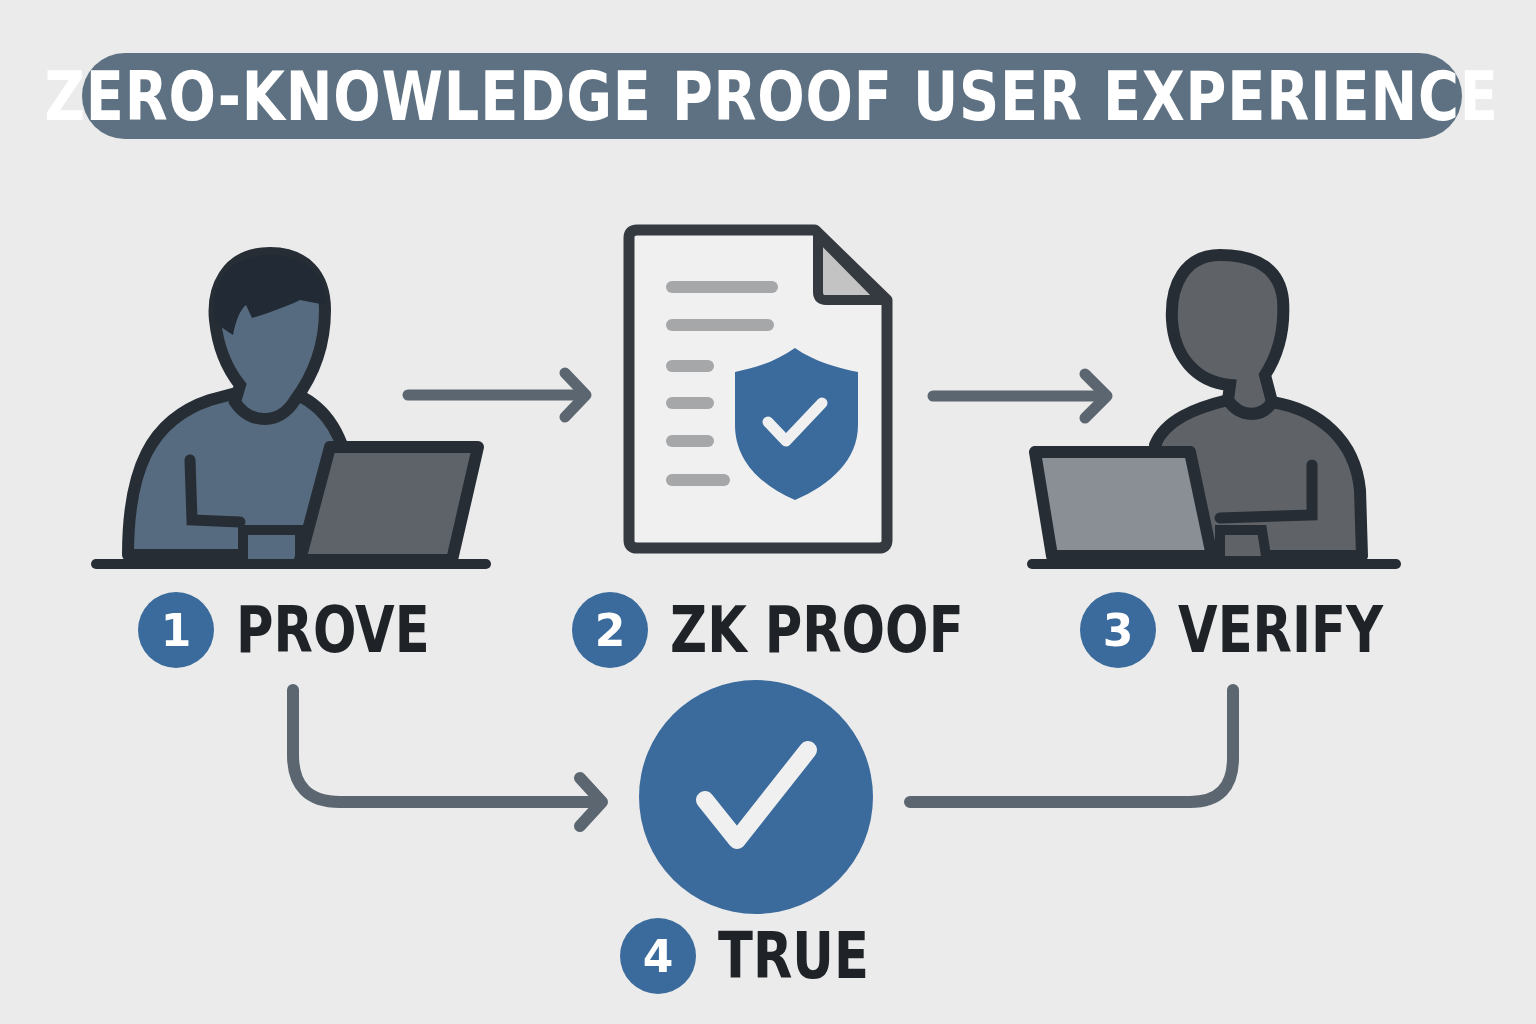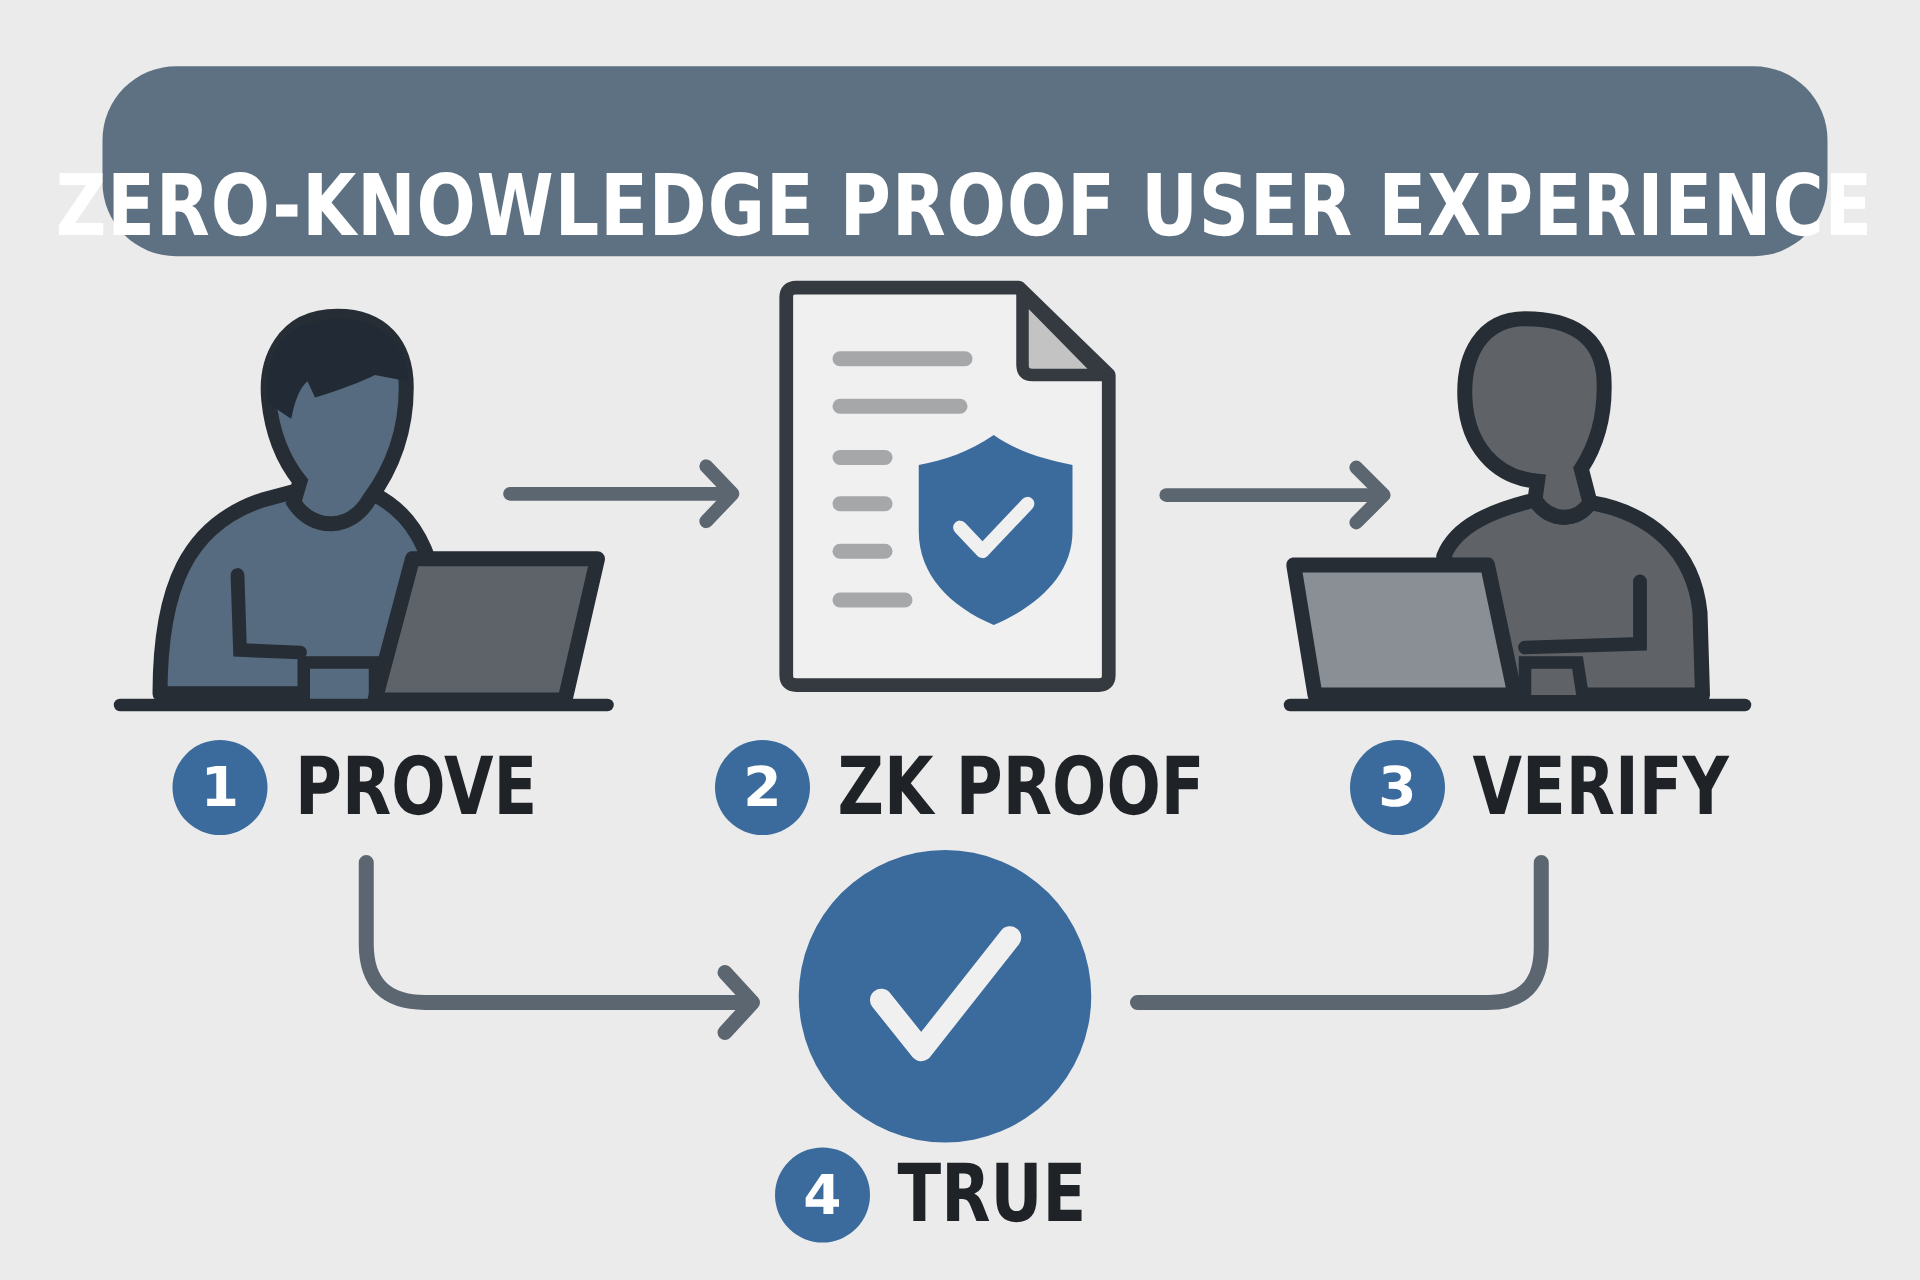--- a/index.html
+++ b/index.html
@@ -3,23 +3,23 @@
 <meta charset="utf-8">
 <style>
   html, body { margin: 0; padding: 0; }
   body {
     width: 1536px; height: 1024px; overflow: hidden;
     background: #ebebeb;
     font-family: "Liberation Sans", "DejaVu Sans", sans-serif;
     position: relative;
   }
   .title-pill {
-    position: absolute; left: 82px; top: 53px; width: 1380px; height: 152px;
+    position: absolute; left: 82px; top: 53px; width: 1380px; height: 86px;
     border-radius: 59px; background: #5e7182;
-    display: flex; align-items: flex-end; justify-content: center;
+    display: flex; align-items: center; justify-content: center;
   }
   .title-text {
     color: #ffffff; font-weight: bold; font-size: 68px; letter-spacing: 1px;
     transform: scaleX(0.82); white-space: nowrap;
     font-family: "DejaVu Sans", "Liberation Sans", sans-serif;
   }
   svg.diagram { position: absolute; left: 0; top: 0; }
   .step-label {
     position: absolute; display: flex; align-items: center; gap: 22px;
   }

